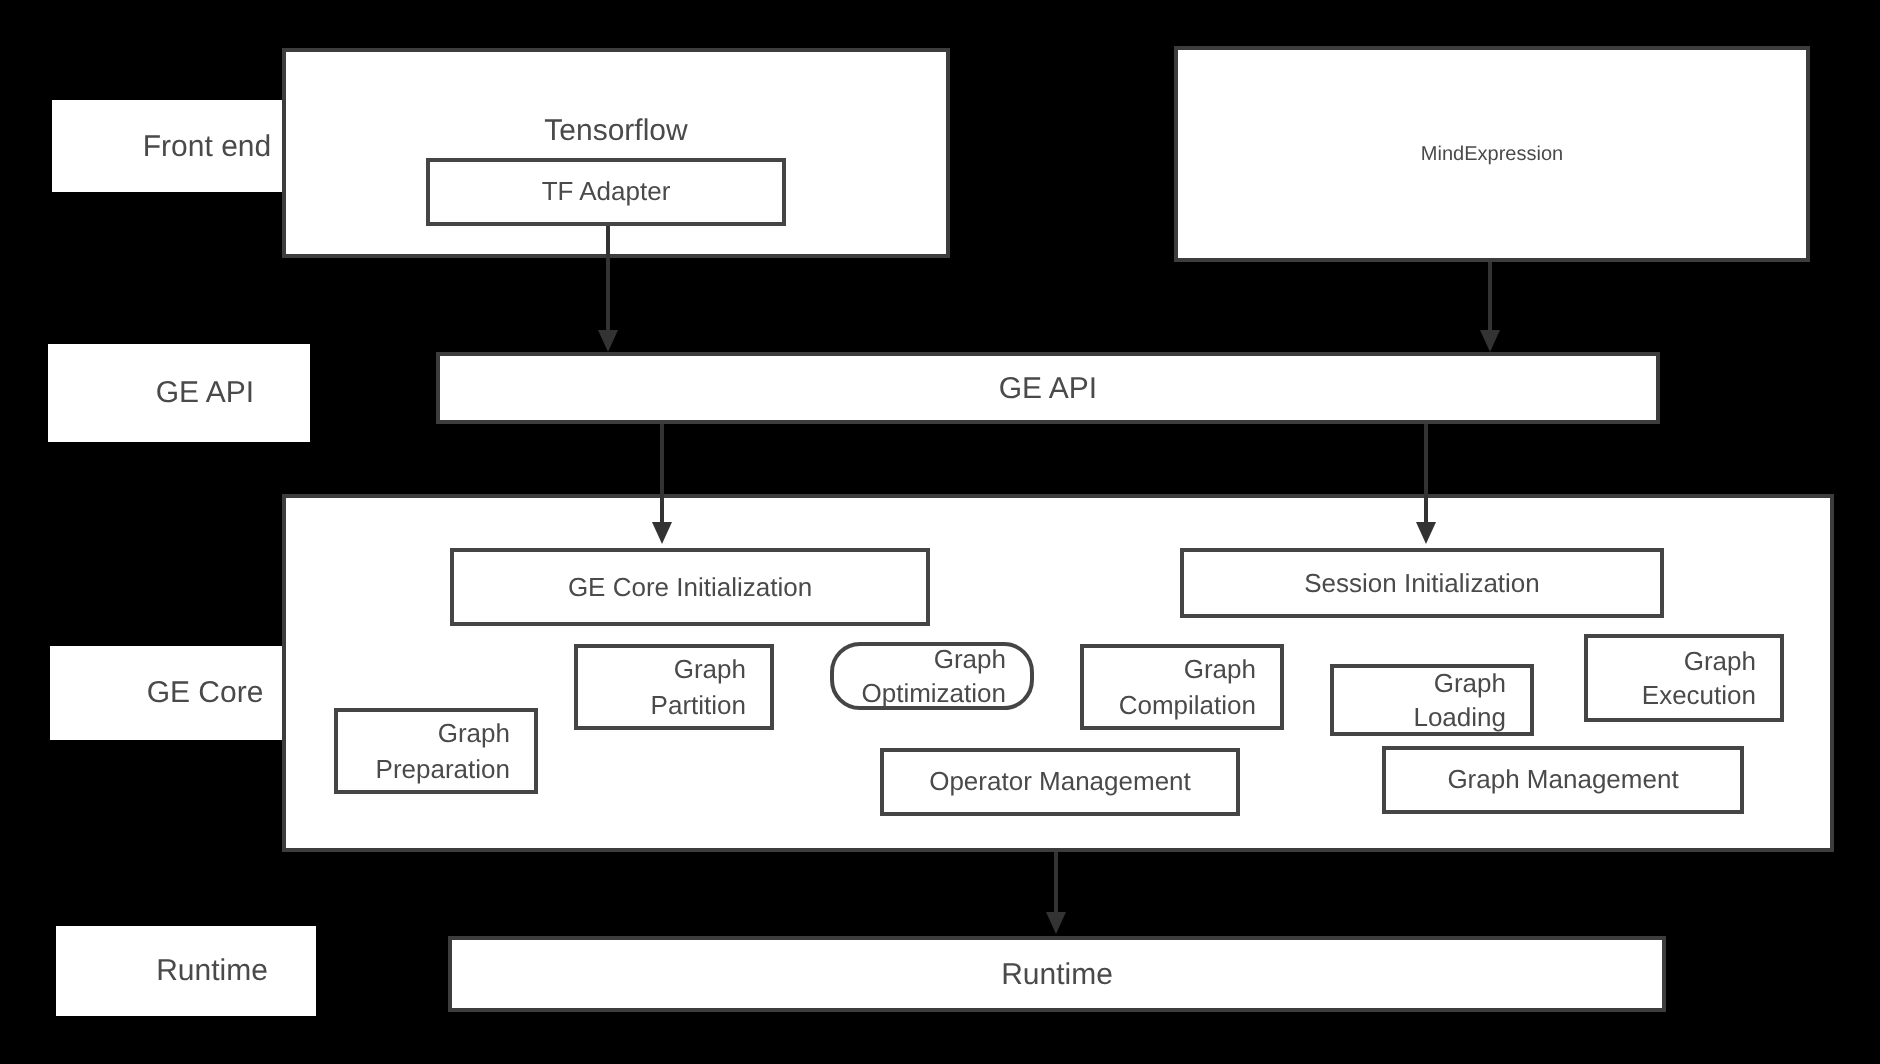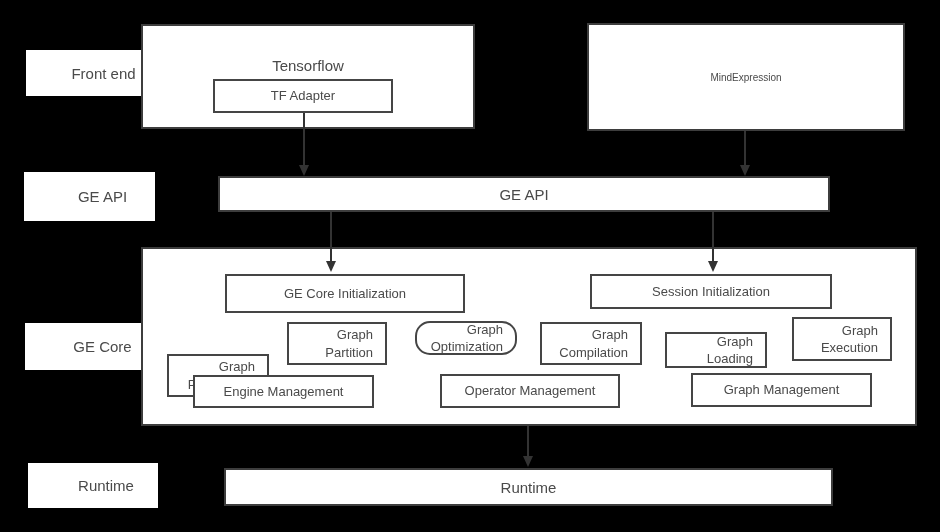--- a/index.html
+++ b/index.html
@@ -70,21 +70,20 @@
   <div class="inner-box" style="left:225px; top:274px; width:240px; height:39px;">GE Core Initialization</div>
   <div class="inner-box" style="left:590px; top:274px; width:242px; height:35px;">Session Initialization</div>
 
   <div class="inner-box" style="left:167px; top:322px; width:102px; height:43px;margin-top:32px;">Graph Preparation</div>
   <div class="inner-box" style="left:287px; top:322px; width:100px; height:43px;">Graph Partition</div>
   <div class="inner-box" style="left:415px; top:321px; width:102px; height:34px;border-radius:15px;">Graph Optimization</div>
   <div class="inner-box" style="left:540px; top:322px; width:102px; height:43px;">Graph Compilation</div>
   <div class="inner-box" style="left:665px; top:332px; width:102px; height:36px;">Graph Loading</div>
   <div class="inner-box" style="left:792px; top:317px; width:100px; height:44px;">Graph Execution</div>
 
-  <div class="inner-box" style="left:193px; top:375px; width:181px; height:33px;">Engine Management</div>
   <div class="inner-box" style="left:440px; top:374px; width:180px; height:34px;">Operator Management</div>
   <div class="inner-box" style="left:691px; top:373px; width:181px; height:34px;">Graph Management</div>
 
   <div class="outer-box bar" style="left:224px; top:468px; width:609px; height:38px;">Runtime</div>
 
   <div class="arrow" style="left:298px; top:113px; height:63px;">
     <div class="line" style="height:52px;"></div>
     <div class="head"></div>
   </div>
   <div class="arrow" style="left:739px; top:131px; height:45px;">

